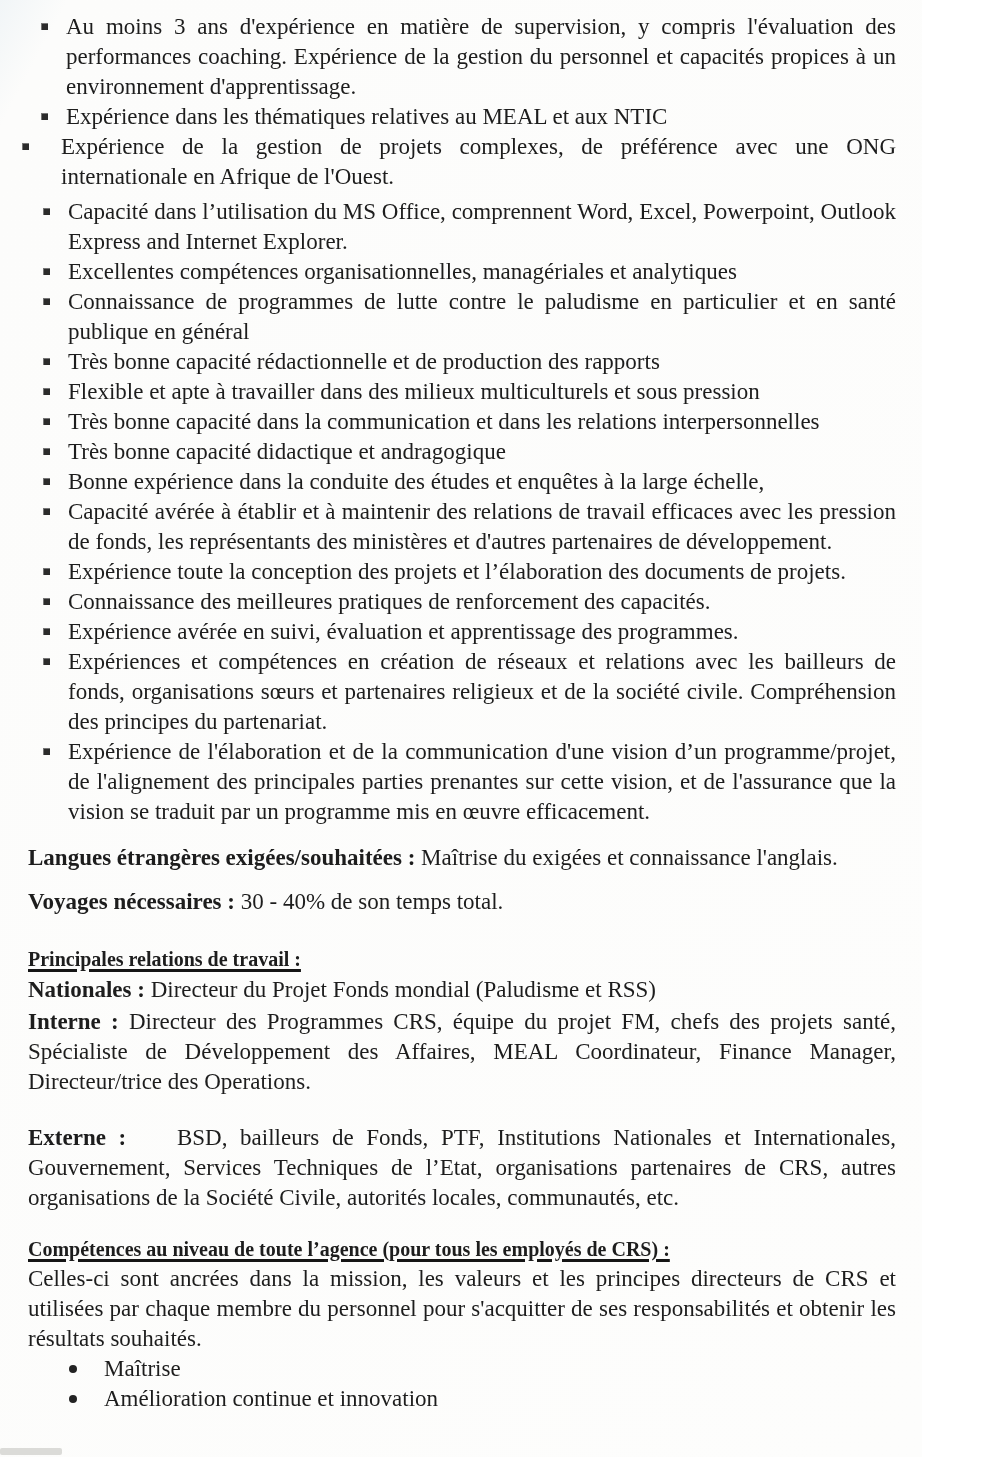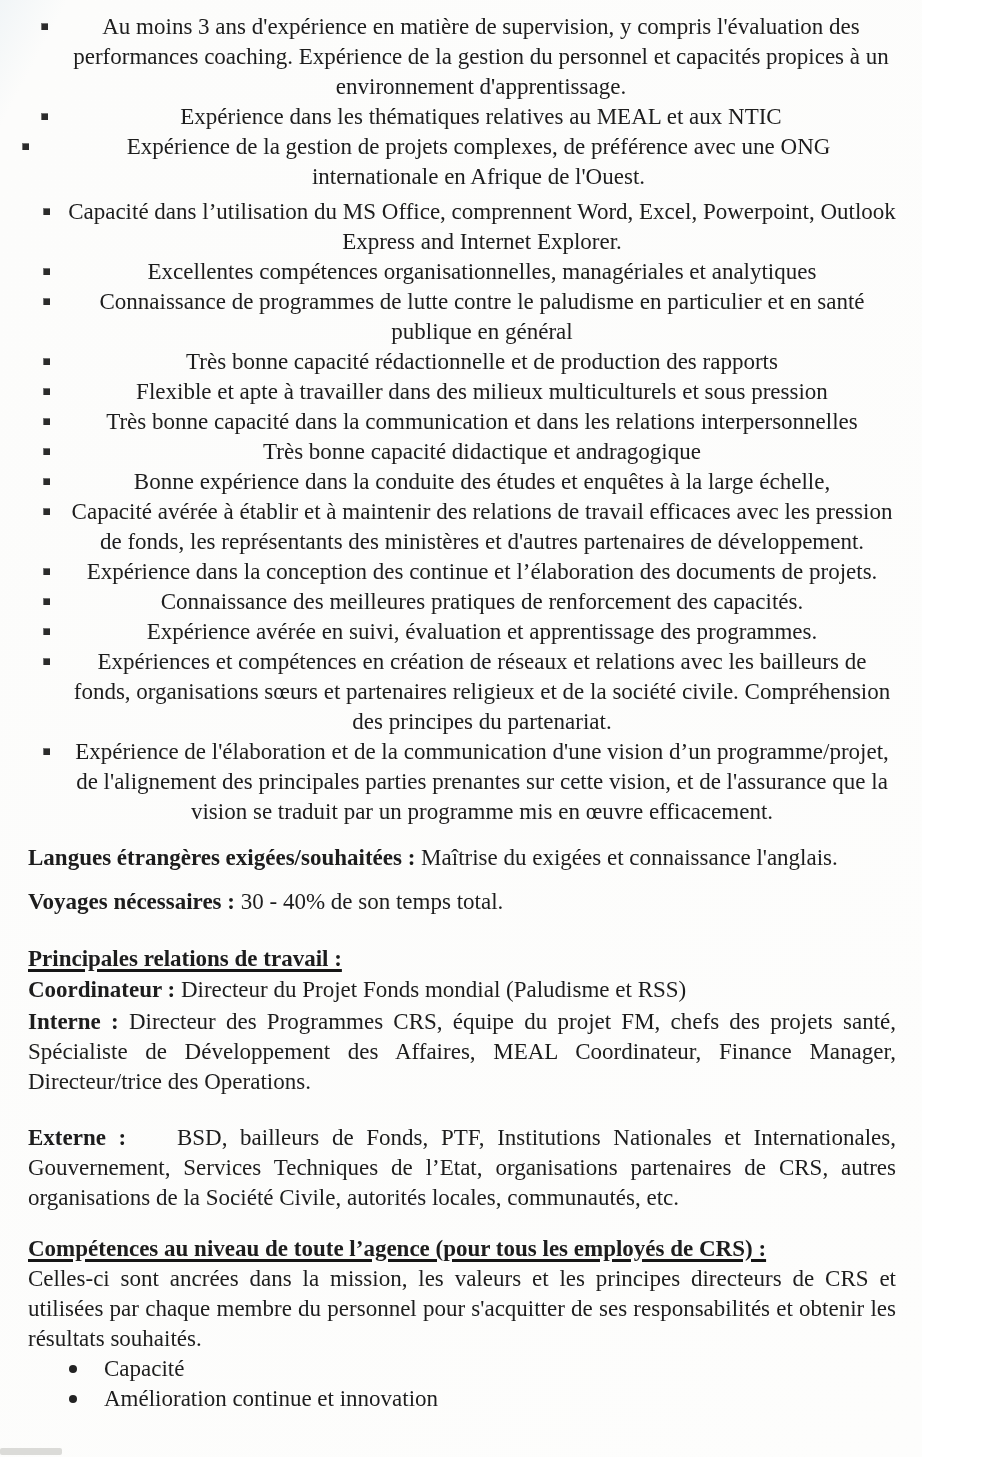--- a/index.html
+++ b/index.html
@@ -22,21 +22,20 @@
   }
 
   
   ul.req-list {
     list-style: none;
     margin: 0;
     padding: 0;
   }
   li.req {
     position: relative;
-    text-align: center;
   }
   li.req .sq {
     position: absolute;
     top: 11px;
     width: 7px;
     height: 7px;
     background: #2b2b2b;
     box-shadow: inset 1px 1px 0 rgba(255,255,255,0.35);
   }
   .lvl-a { padding-left: 38px; }
@@ -50,21 +49,21 @@
   
   p { margin: 0; }
   .mt-langues { margin-top: 16px; }
   .mt-voyages { margin-top: 14px; }
   b.lbl { font-weight: bold; }
 
   
   .section-heading {
     font-weight: bold;
     margin: 0;
-    font-size: 23px;
+    font-size: 20px;
     line-height: 30px;
   }
   .mt-relations { margin-top: 27px; }
   .mt-competences { margin-top: 21px; }
   .underlined {
     text-decoration: underline;
     text-decoration-thickness: 2.5px;
     text-underline-offset: 3px;
     text-decoration-color: #151515;
   }
@@ -166,21 +165,21 @@
     <li class="req lvl-c">
       <span class="sq"></span>
       <span>Bonne expérience dans la conduite des études et enquêtes à la large échelle,</span>
     </li>
     <li class="req lvl-c justify">
       <span class="sq"></span>
       <span>Capacité avérée à établir et à maintenir des relations de travail efficaces avec les pression de fonds, les représentants des ministères et d'autres partenaires de développement.</span>
     </li>
     <li class="req lvl-c">
       <span class="sq"></span>
-      <span>Expérience dans la conception des continue et l’élaboration des documents de projets.</span>
+      <span>Expérience toute la conception des projets et l’élaboration des documents de projets.</span>
     </li>
     <li class="req lvl-c">
       <span class="sq"></span>
       <span>Connaissance des meilleures pratiques de renforcement des capacités.</span>
     </li>
     <li class="req lvl-c">
       <span class="sq"></span>
       <span>Expérience avérée en suivi, évaluation et apprentissage des programmes.</span>
     </li>
     <li class="req lvl-c justify">
@@ -201,21 +200,21 @@
   <p class="mt-voyages">
     <b class="lbl">Voyages nécessaires :</b>
     <span>30 - 40% de son temps total.</span>
   </p>
 
   <h3 class="section-heading mt-relations">
     <span class="underlined">Principales relations de travail :</span>
   </h3>
 
   <p class="supervision">
-    <b class="lbl">Coordinateur :</b>
+    <b class="lbl">Nationales :</b>
     <span>Directeur du Projet Fonds mondial (Paludisme et RSS)</span>
   </p>
 
   <p class="interne justify">
     <b class="lbl">Interne :</b>
     <span>Directeur des Programmes CRS, équipe du projet FM, chefs des projets santé, Spécialiste de Développement des Affaires, MEAL Coordinateur, Finance Manager, Directeur/trice des Operations.</span>
   </p>
 
   <p class="externe justify">
     <b class="lbl">Externe :</b>
@@ -224,21 +223,21 @@
 
   <h3 class="section-heading mt-competences">
     <span class="underlined">Compétences au niveau de toute l’agence (pour tous les employés de CRS) :</span>
   </h3>
 
   <p class="justify">Celles-ci sont ancrées dans la mission, les valeurs et les principes directeurs de CRS et utilisées par chaque membre du personnel pour s'acquitter de ses responsabilités et obtenir les résultats souhaités.</p>
 
   <ul class="values">
     <li>
       <span class="dot"></span>
-      <span>Capacité</span>
+      <span>Maîtrise</span>
     </li>
     <li>
       <span class="dot"></span>
       <span>Amélioration continue et innovation</span>
     </li>
   </ul>
 
   <div class="scan-streak"></div>
   <div class="scan-smudge"></div>
 </div>

